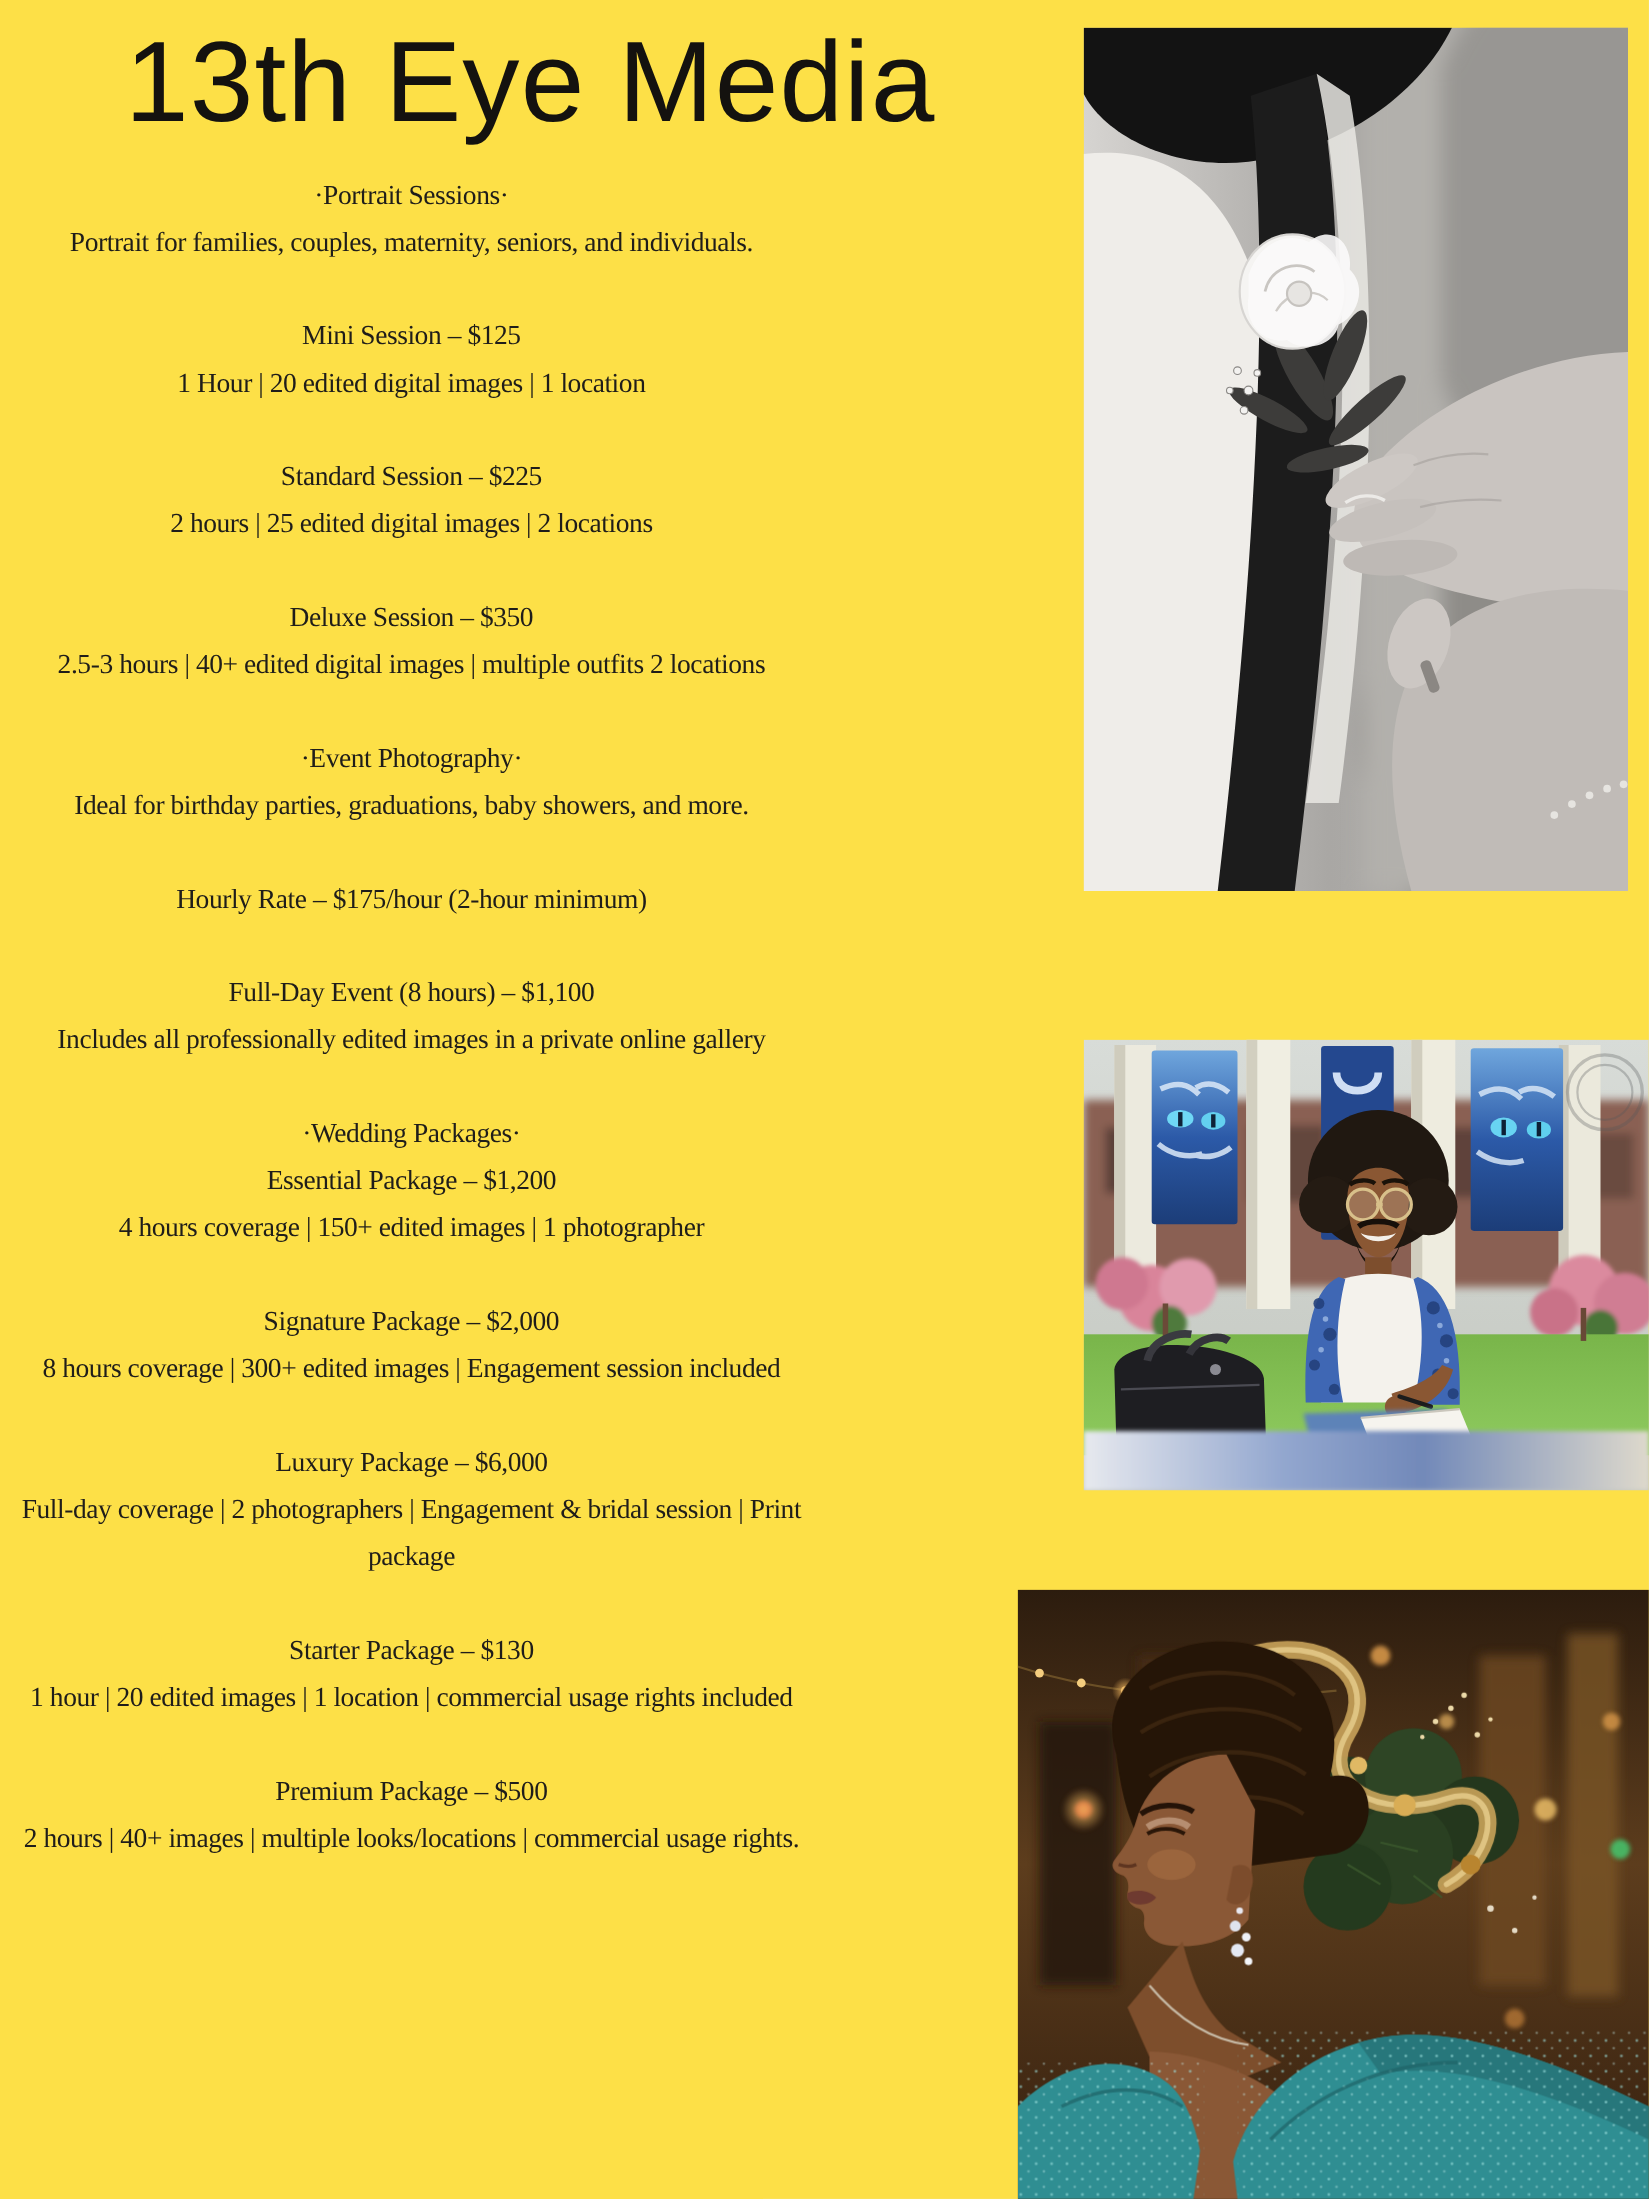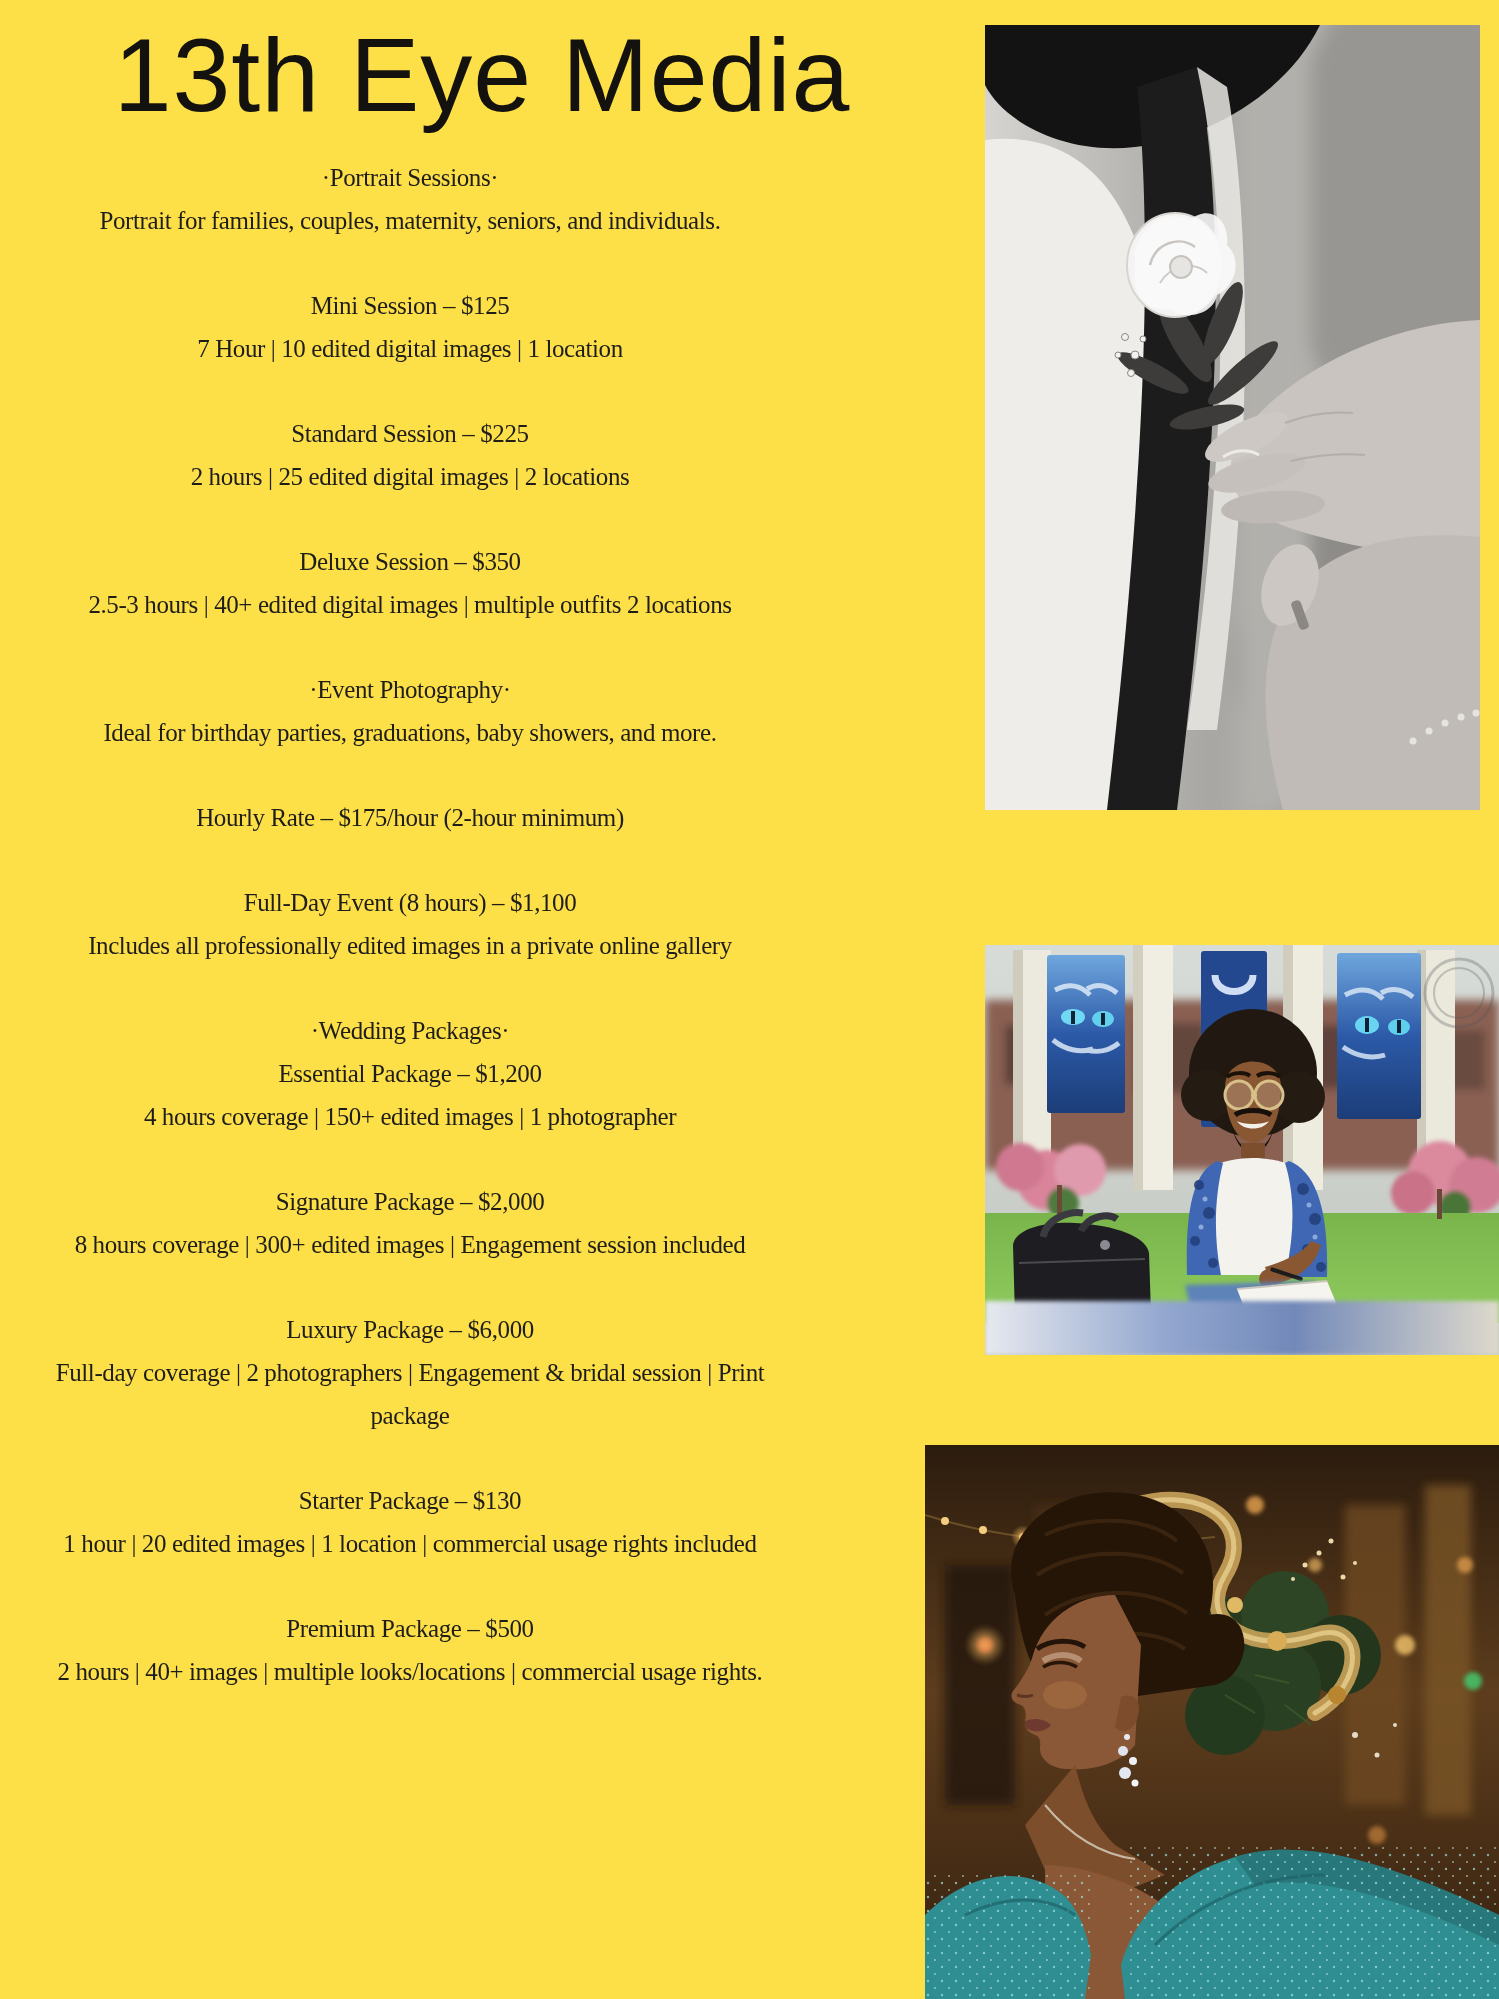--- a/index.html
+++ b/index.html
@@ -16,21 +16,21 @@
     margin:0;text-align:center;
     font-family:"Liberation Sans","DejaVu Sans",sans-serif;
     font-weight:300;
     font-size:104px;line-height:130px;
     letter-spacing:1px;
     color:#14120f;
   }
   .text-col{
     position:absolute;left:0;top:156px;width:748px;
     text-align:center;
-    font-size:25px;line-height:43px;letter-spacing:-0.4px;padding-left:36px;
+    font-size:25px;line-height:43px;letter-spacing:-0.4px;
   }
   .text-col p{margin:0;white-space:nowrap;}
   .block{margin:0 0 42px 0;}
   .photo{position:absolute;overflow:hidden;}
   .photo svg{display:block;}
   .photo1{left:985px;top:25px;width:495px;height:785px;}
   .photo2{left:985px;top:945px;width:514px;height:410px;}
   .photo3{left:925px;top:1445px;width:574px;height:554px;}
 </style>
 </head>
@@ -42,21 +42,21 @@
 
   <div class="text-col">
 
     <div class="block">
       <p>·Portrait Sessions·</p>
       <p>Portrait for families, couples, maternity, seniors, and individuals.</p>
     </div>
 
     <div class="block">
       <p>Mini Session – $125</p>
-      <p>7 Hour | 10 edited digital images | 1 location</p>
+      <p>1 Hour | 20 edited digital images | 1 location</p>
     </div>
 
     <div class="block">
       <p>Standard Session – $225</p>
       <p>2 hours | 25 edited digital images | 2 locations</p>
     </div>
 
     <div class="block">
       <p>Deluxe Session – $350</p>
       <p>2.5-3 hours | 40+ edited digital images | multiple outfits 2 locations</p>

